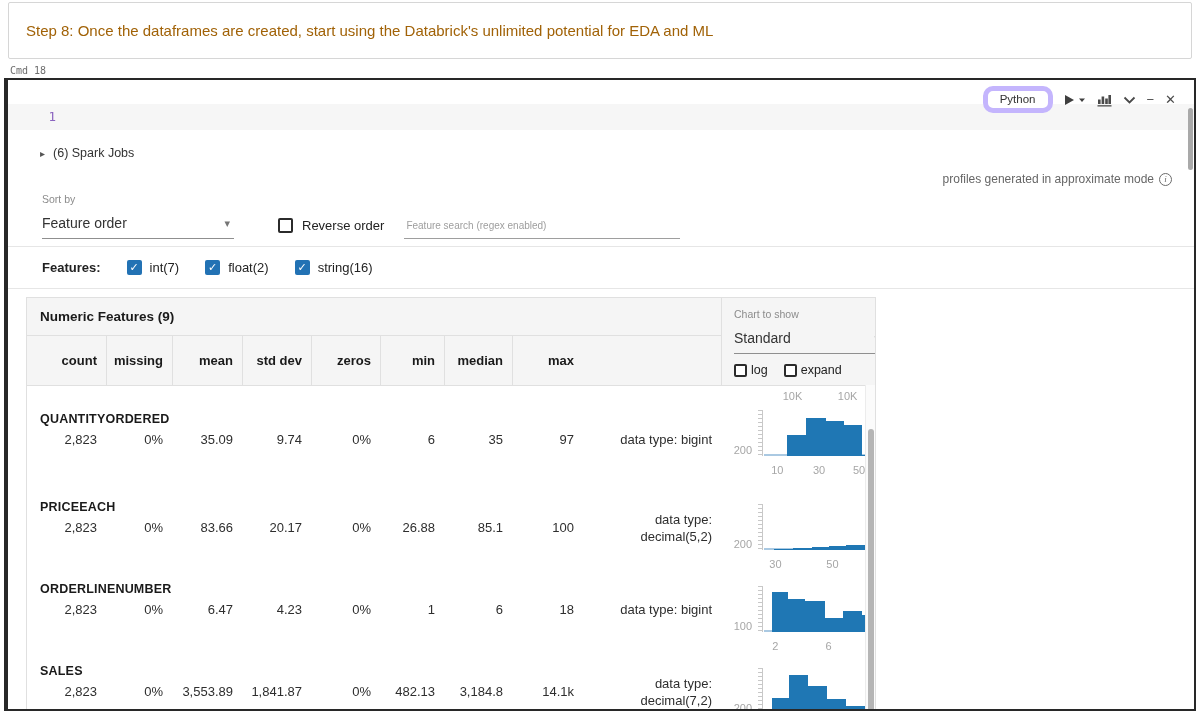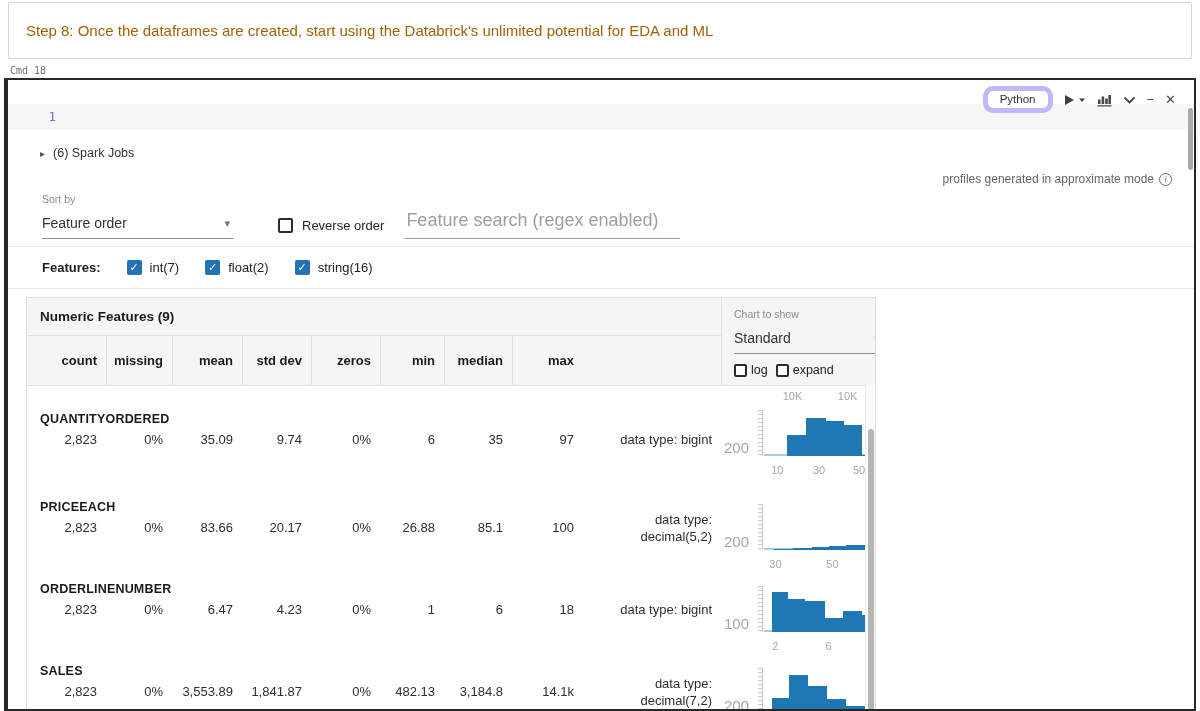--- a/index.html
+++ b/index.html
@@ -50,42 +50,42 @@
   .chk { width:15px; height:15px; border:2px solid #2b2b2b; border-radius:2px; background:#fff;
     display:inline-block; flex:none; cursor:pointer; }
   .chk.small { width:13px; height:13px; }
   .chk.checked { border:none; background:#2272b4; position:relative; }
   .chk.checked::after { content:"✓"; position:absolute; left:0; top:0; right:0; bottom:0;
     color:#fff; font-size:11px; font-weight:bold; display:flex; align-items:center; justify-content:center; }
   .rev-group { display:flex; align-items:center; margin:0 0 6px 44px; cursor:pointer; }
   .rev-group .lbl { font-size:13px; color:#222; margin-left:9px; }
   .search-box { margin-left:20px; width:276px; border-bottom:1px solid #9e9e9e; }
   .search-box input { width:100%; border:none; outline:none; background:transparent;
-    font-size:18px; color:#333; padding:0 0 7px 2px; font-family:inherit; }
+    font-size:10px; color:#333; padding:0 0 7px 2px; font-family:inherit; }
   .search-box input::placeholder { color:#9e9e9e; }
   .divider { border-top:1px solid #e6e6e6; margin-top:7px; }
   
   .features { height:41px; display:flex; align-items:center; padding-left:34px; }
   .features .f-label { font-size:13px; font-weight:600; color:#222; }
   .filter { display:flex; align-items:center; margin-left:26px; cursor:pointer; }
   .filter .lbl { font-size:13px; color:#222; margin-left:8px; }
   
   .ptable { margin:8px 0 0 18px; width:850px; height:415px; border:1px solid #e0e0e0;
     border-bottom:none; position:relative; overflow:hidden; }
   .phead { display:flex; background:#f5f5f5; height:88px; border-bottom:1px solid #e0e0e0; }
   .phead-left { width:694px; }
   .ptitle { height:38px; border-bottom:1px solid #e0e0e0; display:flex; align-items:center;
     padding-left:13px; font-size:13.5px; font-weight:bold; color:#1a1a1a; }
   .hcols { display:grid; grid-template-columns:79px 66px 70px 69px 69px 64px 68px 71px 138px; height:49px; }
   .hcell { display:flex; align-items:center; justify-content:flex-end; padding-right:9px;
     font-size:13px; font-weight:bold; color:#1a1a1a; }
   .hcell + .hcell { border-left:1px solid #e0e0e0; }
   .phead-right { width:276px; border-left:1px solid #e0e0e0; padding:10px 0 0 12px; }
   .chart-sel { width:150px; }
-  .chart-opts { margin-top:9px; display:flex; align-items:center; gap:8px; }
+  .chart-opts { margin-top:9px; display:flex; align-items:center; gap:16px; }
   .opt { display:flex; align-items:center; cursor:pointer; }
   .opt .lbl { font-size:12.5px; color:#222; margin-left:4px; }
   
   .pbody { position:relative; height:327px; }
   .scroll-track { position:absolute; right:0; top:-1px; bottom:0; width:10px;
     border-left:1px solid #ececec; background:#fbfbfb; }
   .scroll-thumb { position:absolute; left:2px; top:44px; width:6px; height:300px;
     background:#b5b5b5; border-radius:3px; }
   .trow { position:relative; height:82px; }
   .trow.first { height:106px; }
@@ -95,22 +95,22 @@
   .vcell { text-align:right; padding-right:9px; font-size:13px; color:#2e2e2e; line-height:17px; }
   .vcell.two-line { transform:translateY(-8px); }
   
   .chart { position:absolute; left:695px; top:0; width:265px; height:100%; }
   .toplabels { position:relative; height:20px; margin-top:4px; display:none; }
   .trow.first .toplabels { display:block; }
   .toplabels span, .xlabels span { position:absolute; transform:translateX(-50%);
     font-size:11px; color:#a6a6a6; white-space:nowrap; }
   .plot { position:relative; margin-left:42px; width:190px; height:46px; margin-top:12px; }
   .trow.first .plot { margin-top:0; }
-  .ylab { position:absolute; left:-40px; bottom:0; width:28px; text-align:left;
-    font-size:15px; color:#a6a6a6; }
+  .ylab { position:absolute; left:-40px; bottom:0; width:28px; text-align:right;
+    font-size:11px; color:#a6a6a6; }
   .yaxis { position:absolute; left:-9px; top:0; height:100%; width:8px;
     border-right:1px solid #c8c8c8;
     background:repeating-linear-gradient(to bottom,#c8c8c8 0 1px,transparent 1px 4px);
     background-size:4px 100%; background-position:right top; background-repeat:no-repeat; }
   .baseline { position:absolute; left:0; right:-6px; bottom:0; height:2px; background:#aac9e2; }
   .bar { position:absolute; bottom:0; background:#1f77b4; }
   .xlabels { position:relative; height:14px; margin-top:8px; margin-left:42px; }
 </style>
 </head>
 <body>

